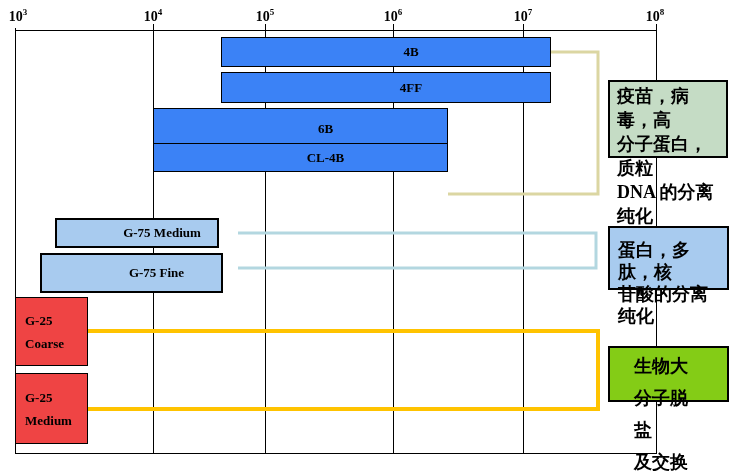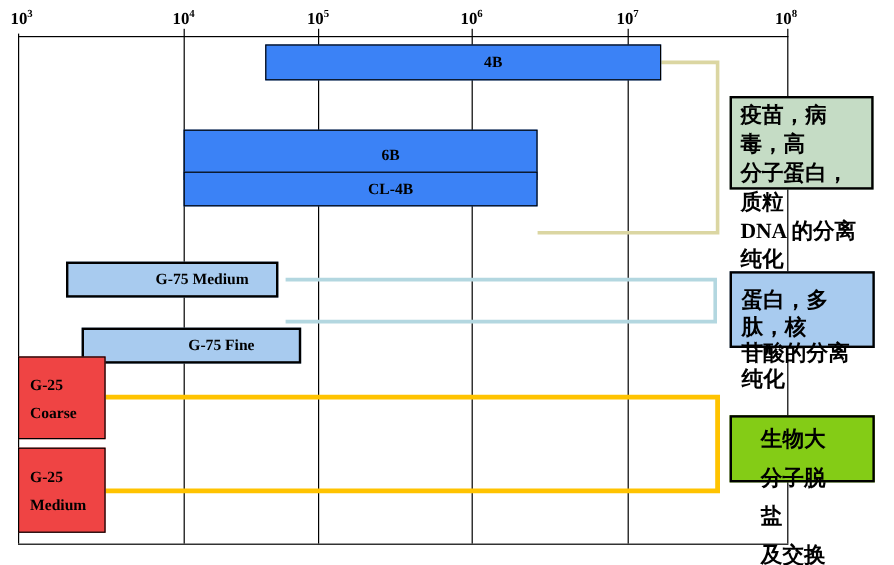--- a/index.html
+++ b/index.html
@@ -105,31 +105,34 @@
 
   <svg class="connectors" viewBox="0 0 745 471">
     <polyline points="551,52 598,52 598,194 448,194" fill="none" stroke="#dbd6a2" stroke-width="3"></polyline>
     <polyline points="238,233 596,233 596,268 238,268" fill="none" stroke="#b3d7e0" stroke-width="3"></polyline>
     <polyline points="88,331 598,331 598,409 88,409" fill="none" stroke="#ffc300" stroke-width="4"></polyline>
   </svg>
 
   <div class="bar green" style="left:221px; top:37px; width:330px; height:30px;">
     <span class="bar-label">4B</span>
   </div>
+  <div class="bar green" style="left:221px; top:72px; width:330px; height:31px;">
+    <span class="bar-label">4FF</span>
+  </div>
   <div class="bar green" style="left:153px; top:108px; width:295px; height:42px;">
     <span class="bar-label">6B</span>
   </div>
   <div class="bar green" style="left:153px; top:143px; width:295px; height:29px;">
     <span class="bar-label">CL-4B</span>
   </div>
 
-  <div class="bar blue" style="left:55px; top:218px; width:177px; height:30px;">
+  <div class="bar blue" style="left:55px; top:218px; width:164px; height:30px;">
     <span class="bar-label">G-75 Medium</span>
   </div>
-  <div class="bar blue" style="left:68px; top:253px; width:183px; height:30px;margin-top:20px;">
+  <div class="bar blue" style="left:40px; top:253px; width:183px; height:40px;">
     <span class="bar-label">G-75 Fine</span>
   </div>
 
   <div class="block" style="left:15px; top:297px; width:73px; height:69px;">
     <span class="prewrap">G-25
 Coarse</span>
   </div>
   <div class="block" style="left:15px; top:373px; width:73px; height:71px;">
     <span class="prewrap">G-25
 Medium</span>

